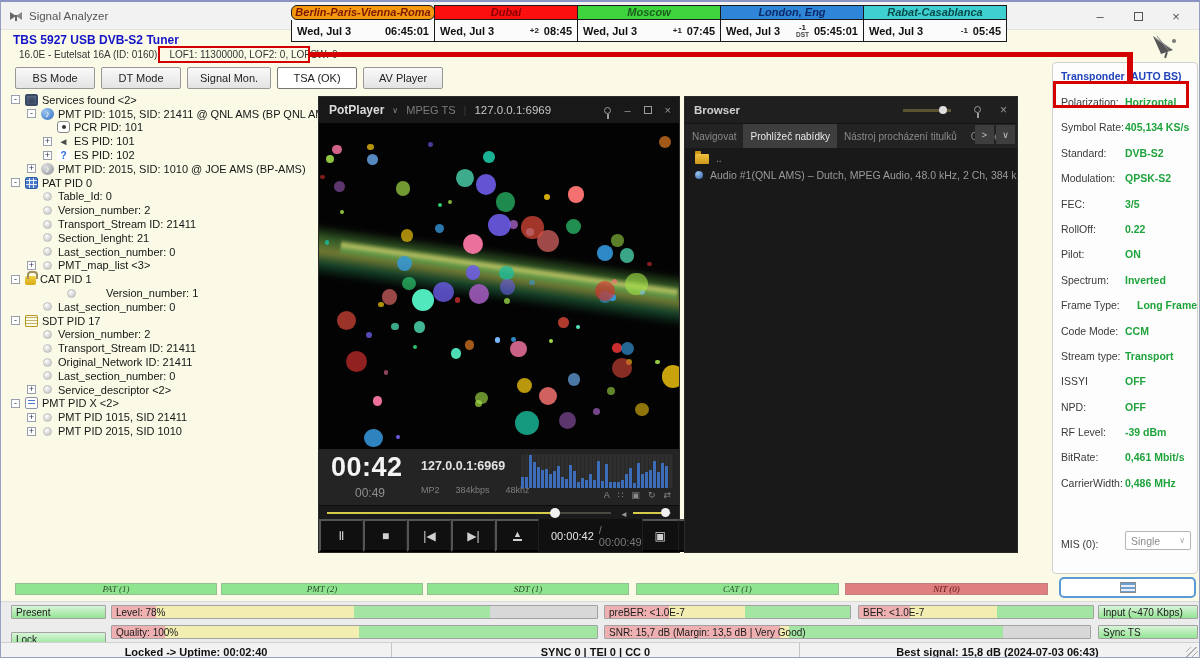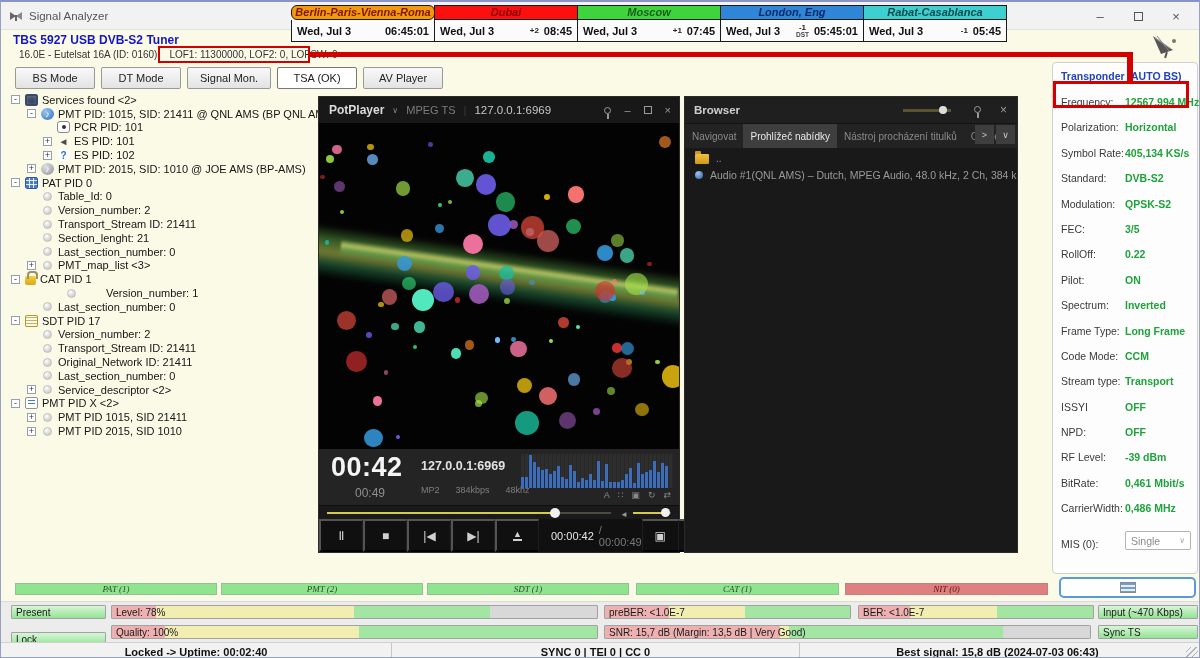--- a/index.html
+++ b/index.html
@@ -369,24 +369,20 @@
         <span class="exp" data-name="tree-expander">+</span>
         <span class="ti ti-dot" data-name="dot-icon"></span>
         <span data-name="tree-item-label">PMT PID 2015, SID 1010</span>
       </div>
     </div>
 
   <div class="right-panel" data-name="transponder-panel">
     <div class="tp-title" data-name="transponder-title">Transponder (AUTO BS)</div>
     <div class="tp-rows" id="tp-rows" data-name="transponder-fields">
         <div class="tp-row" data-name="transponder-row">
-          <span class="tp-label" data-name="field-label">Frequency:</span>
-          <span class="tp-value" data-name="field-value" style="color: rgb(31, 163, 60);">12567,994 MHz</span>
-        </div>
-        <div class="tp-row" data-name="transponder-row">
           <span class="tp-label" data-name="field-label">Polarization:</span>
           <span class="tp-value" data-name="field-value" style="color: rgb(31, 163, 60);">Horizontal</span>
         </div>
         <div class="tp-row" data-name="transponder-row">
           <span class="tp-label" data-name="field-label">Symbol Rate:</span>
           <span class="tp-value" data-name="field-value" style="color: rgb(31, 163, 60);">405,134 KS/s</span>
         </div>
         <div class="tp-row" data-name="transponder-row">
           <span class="tp-label" data-name="field-label">Standard:</span>
           <span class="tp-value" data-name="field-value" style="color: rgb(31, 163, 60);">DVB-S2</span>
@@ -406,21 +402,21 @@
         <div class="tp-row" data-name="transponder-row">
           <span class="tp-label" data-name="field-label">Pilot:</span>
           <span class="tp-value" data-name="field-value" style="color: rgb(31, 163, 60);">ON</span>
         </div>
         <div class="tp-row" data-name="transponder-row">
           <span class="tp-label" data-name="field-label">Spectrum:</span>
           <span class="tp-value" data-name="field-value" style="color: rgb(31, 163, 60);">Inverted</span>
         </div>
         <div class="tp-row" data-name="transponder-row">
           <span class="tp-label" data-name="field-label">Frame Type:</span>
-          <span class="tp-value" data-name="field-value" style="color: rgb(31, 163, 60);">Long Frame</span>
+          <span class="tp-value" data-name="field-value" style="color: rgb(31, 163, 60); margin-left: 12px;">Long Frame</span>
         </div>
         <div class="tp-row" data-name="transponder-row">
           <span class="tp-label" data-name="field-label">Code Mode:</span>
           <span class="tp-value" data-name="field-value" style="color: rgb(31, 163, 60);">CCM</span>
         </div>
         <div class="tp-row" data-name="transponder-row">
           <span class="tp-label" data-name="field-label">Stream type:</span>
           <span class="tp-value" data-name="field-value" style="color: rgb(31, 163, 60);">Transport</span>
         </div>
         <div class="tp-row" data-name="transponder-row">

